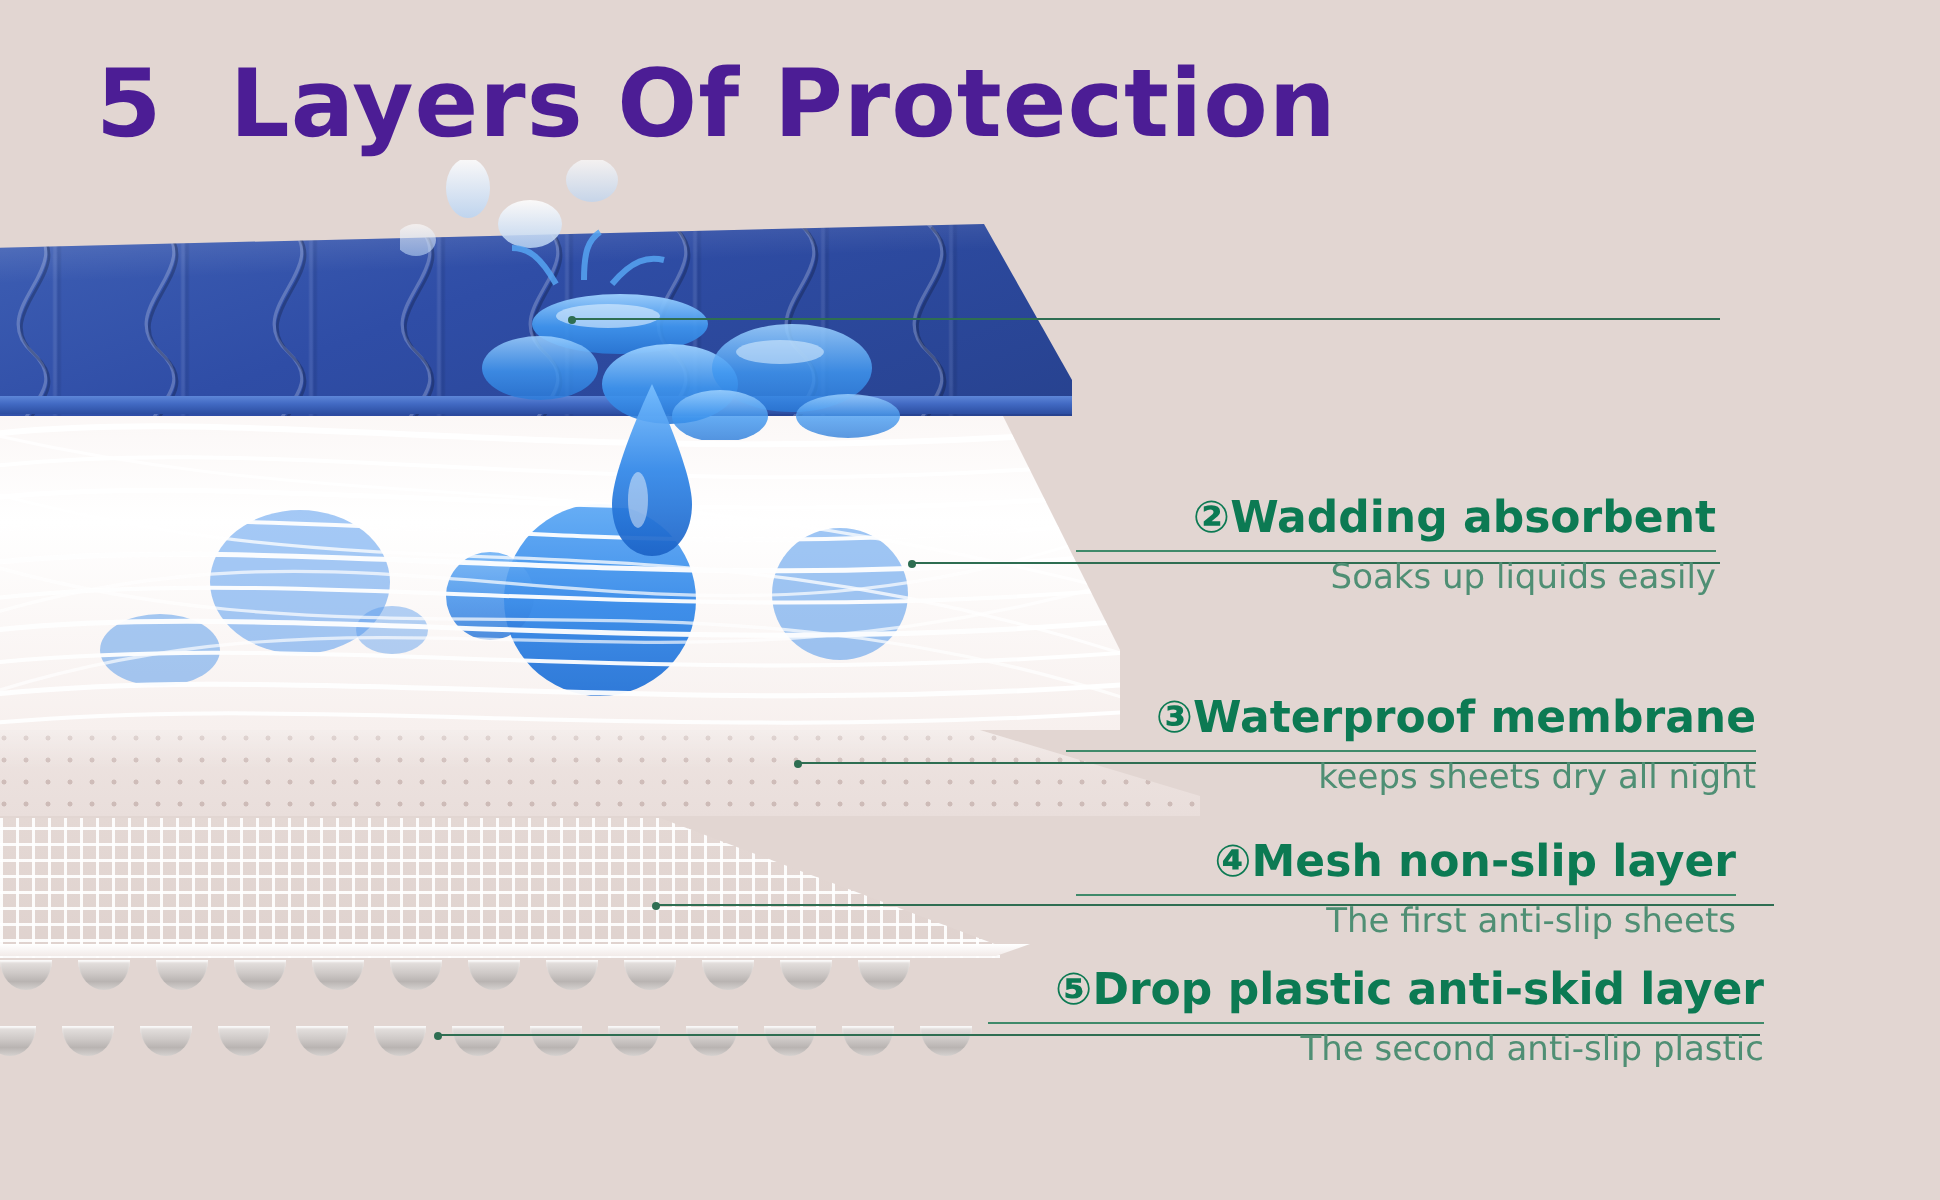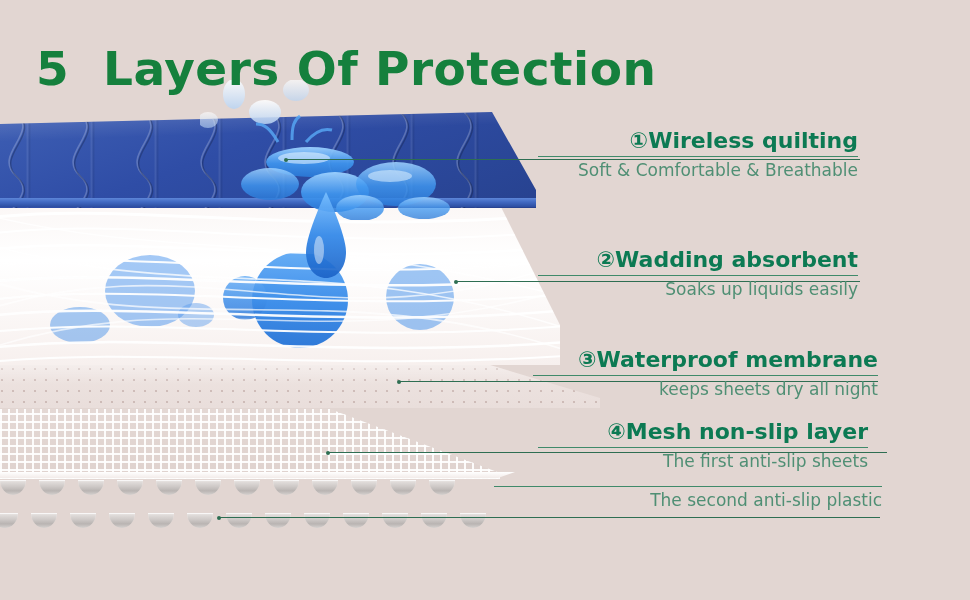--- a/index.html
+++ b/index.html
@@ -13,29 +13,28 @@
     position: relative;
     width: 970px;
     height: 600px;
     overflow: hidden;
     background: #e2d6d2;
   }
 
   
   #title {
     position: absolute;
-    left: 36px;
+    left: 48px;
     top: 28px;
     font-size: 47px;
     font-weight: bold;
-    color: #15803d;
+    color: #4c1d95;
     letter-spacing: 0.5px;
     white-space: pre;
     line-height: 1.05;
-    margin-top: 16px;
   }
 
   
   #illustration {
     position: absolute;
     left: 0; top: 0;
     width: 620px;
     height: 600px;
   }
   .layer { position: absolute; }
@@ -338,42 +337,38 @@
   </div>
 
   <div id="title">5  Layers Of Protection</div>
 
   <div class="leader" style="left:285px; top:159px; width:575px;"></div>
   <div class="leader" style="left:455px; top:281px; width:405px;"></div>
   <div class="leader" style="left:398px; top:381px; width:480px;"></div>
   <div class="leader" style="left:327px; top:452px; width:560px;"></div>
   <div class="leader" style="left:218px; top:517px; width:662px;"></div>
 
-  <div class="label-block" style="right:112px; top:129px; width:320px;">
-    <div class="label-title"><span>①</span><span>Wireless quilting</span></div>
-    <div class="label-rule"></div>
-    <div class="label-sub">Soft &amp; Comfortable &amp; Breathable</div>
-  </div>
 
   <div class="label-block" style="right:92px; top:348px; width:345px;">
     <div class="label-title"><span>③</span><span>Waterproof membrane</span></div>
     <div class="label-rule"></div>
     <div class="label-sub">keeps sheets dry all night</div>
   </div>
 
   <div class="label-block" style="right:112px; top:248px; width:320px;">
     <div class="label-title"><span>②</span><span>Wadding absorbent</span></div>
     <div class="label-rule"></div>
     <div class="label-sub">Soaks up liquids easily</div>
   </div>
 
   <div class="label-block" style="right:102px; top:420px; width:330px;">
     <div class="label-title"><span>④</span><span>Mesh non-slip layer</span></div>
     <div class="label-rule"></div>
     <div class="label-sub">The first anti-slip sheets</div>
   </div>
 
   <div class="label-block" style="right:88px; top:484px; width:388px;">
+    <div class="label-title"><span>⑤</span><span>Drop plastic anti-skid layer</span></div>
     <div class="label-rule"></div>
     <div class="label-sub">The second anti-slip plastic</div>
   </div>
 
 </div>
 
 </body></html>

